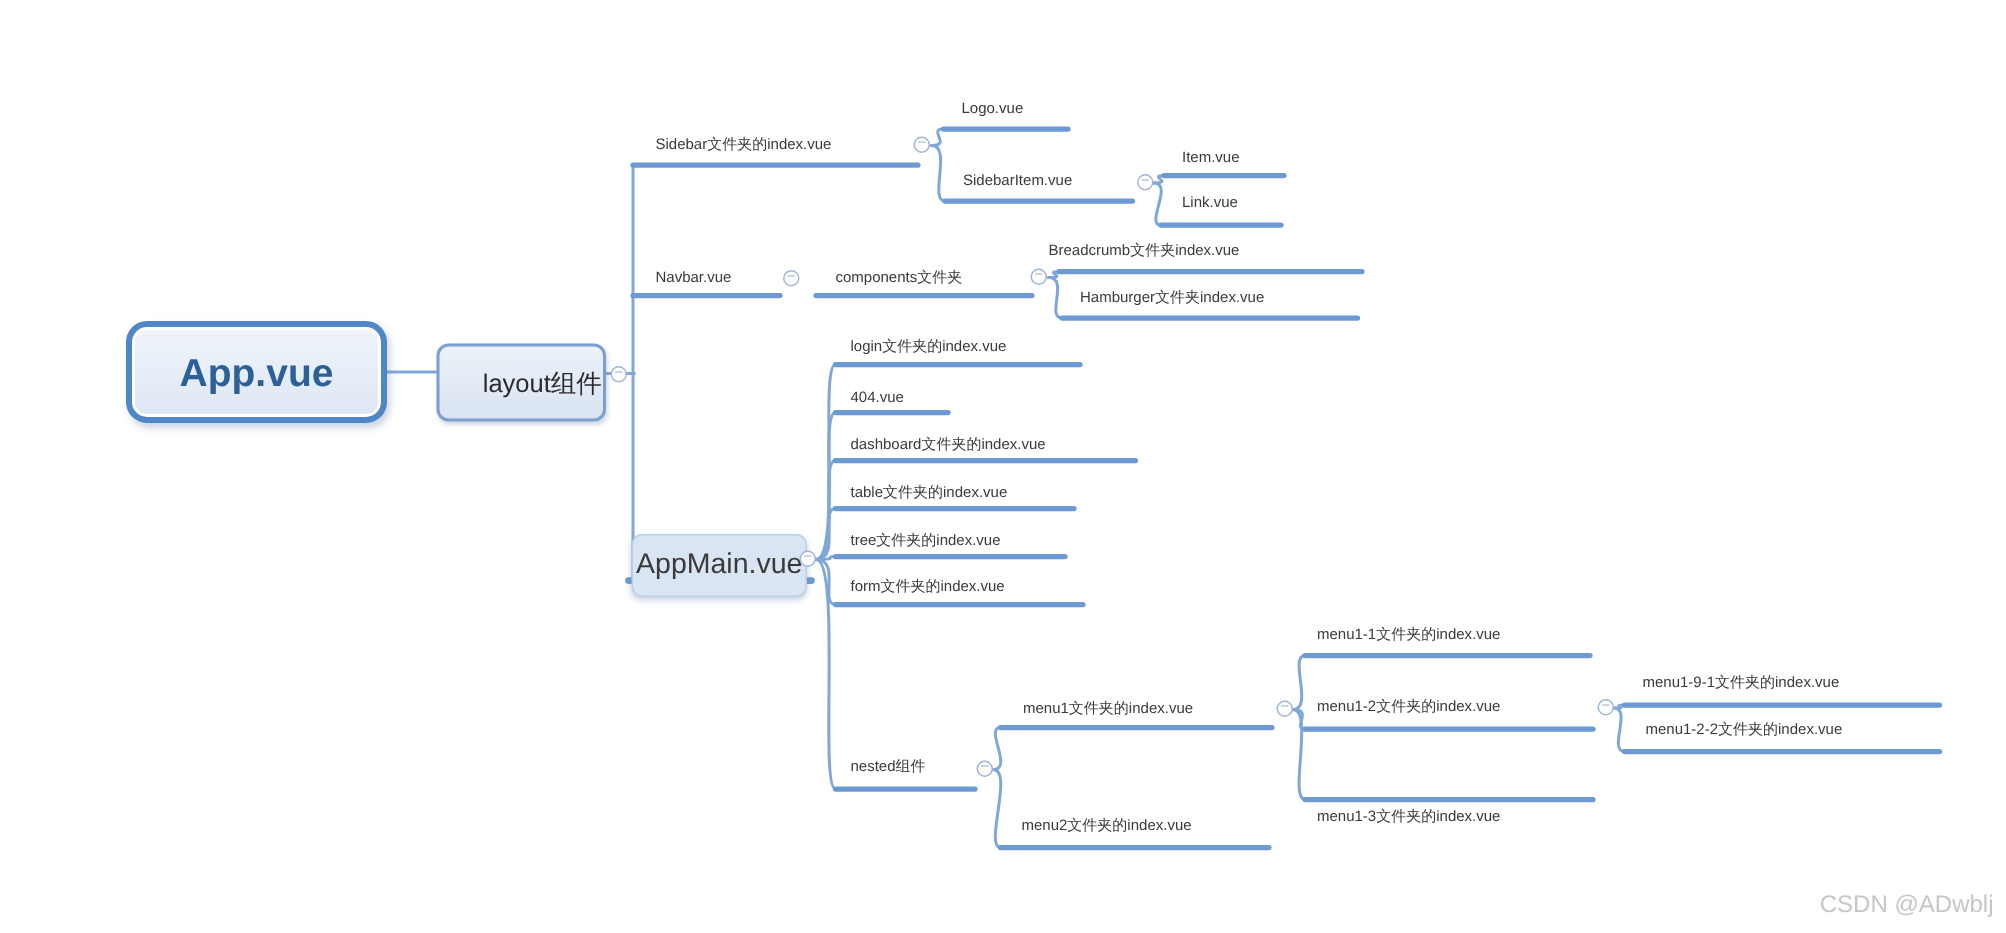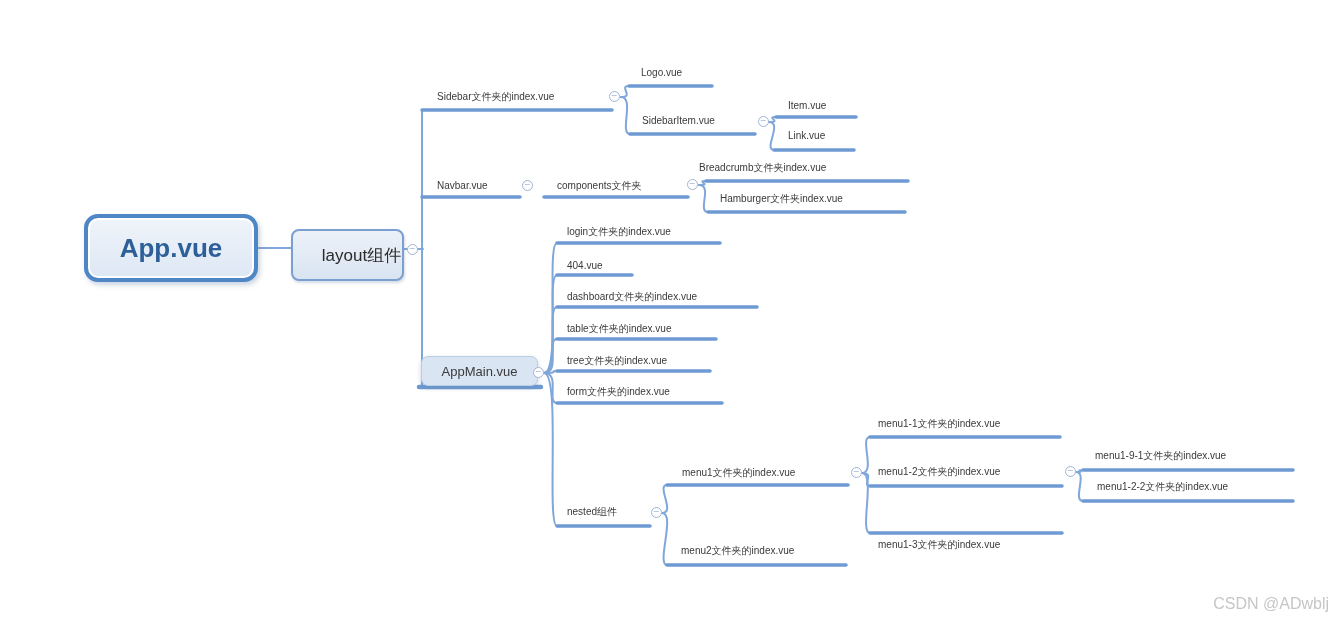--- a/index.html
+++ b/index.html
@@ -34,28 +34,28 @@
     position:absolute;left:291px;top:229px;width:113px;height:52px;
     box-sizing:border-box;
     border:2px solid var(--box-border,#7b9fd0);
     border-radius:8px;
     background:linear-gradient(rgba(255,255,255,.5),rgba(255,255,255,0)) var(--box-fill,#d9e4f2);
     box-shadow:1px 2px 3px rgba(110,135,170,.3);
     display:flex;align-items:center;justify-content:center;
     font-size:17px;color:#2b2b2b;padding-left:28px;
   }
   .appmain-box{
-    position:absolute;left:421px;top:356px;width:117px;height:30px;
+    position:absolute;left:421px;top:356px;width:117px;height:42px;
     box-sizing:border-box;
     border:1px solid var(--appmain-border,#b7cfe7);
     border-radius:7px;
     background:var(--appmain-fill,#d9e5f2);
     box-shadow:0 2px 4px rgba(110,135,170,.4);
     display:flex;align-items:center;justify-content:center;
-    font-size:13px;color:#3a3a3a;
+    font-size:19px;color:#3a3a3a;
   }
   .collapse{
     position:absolute;width:11px;height:11px;box-sizing:border-box;
     border:1px solid var(--collapse-icon,#9fb6d4);
     border-radius:50%;background:#fff;
     color:var(--collapse-icon,#9fb6d4);
     font-size:10px;line-height:8px;text-align:center;
     cursor:pointer;user-select:none;
   }
   .watermark{

